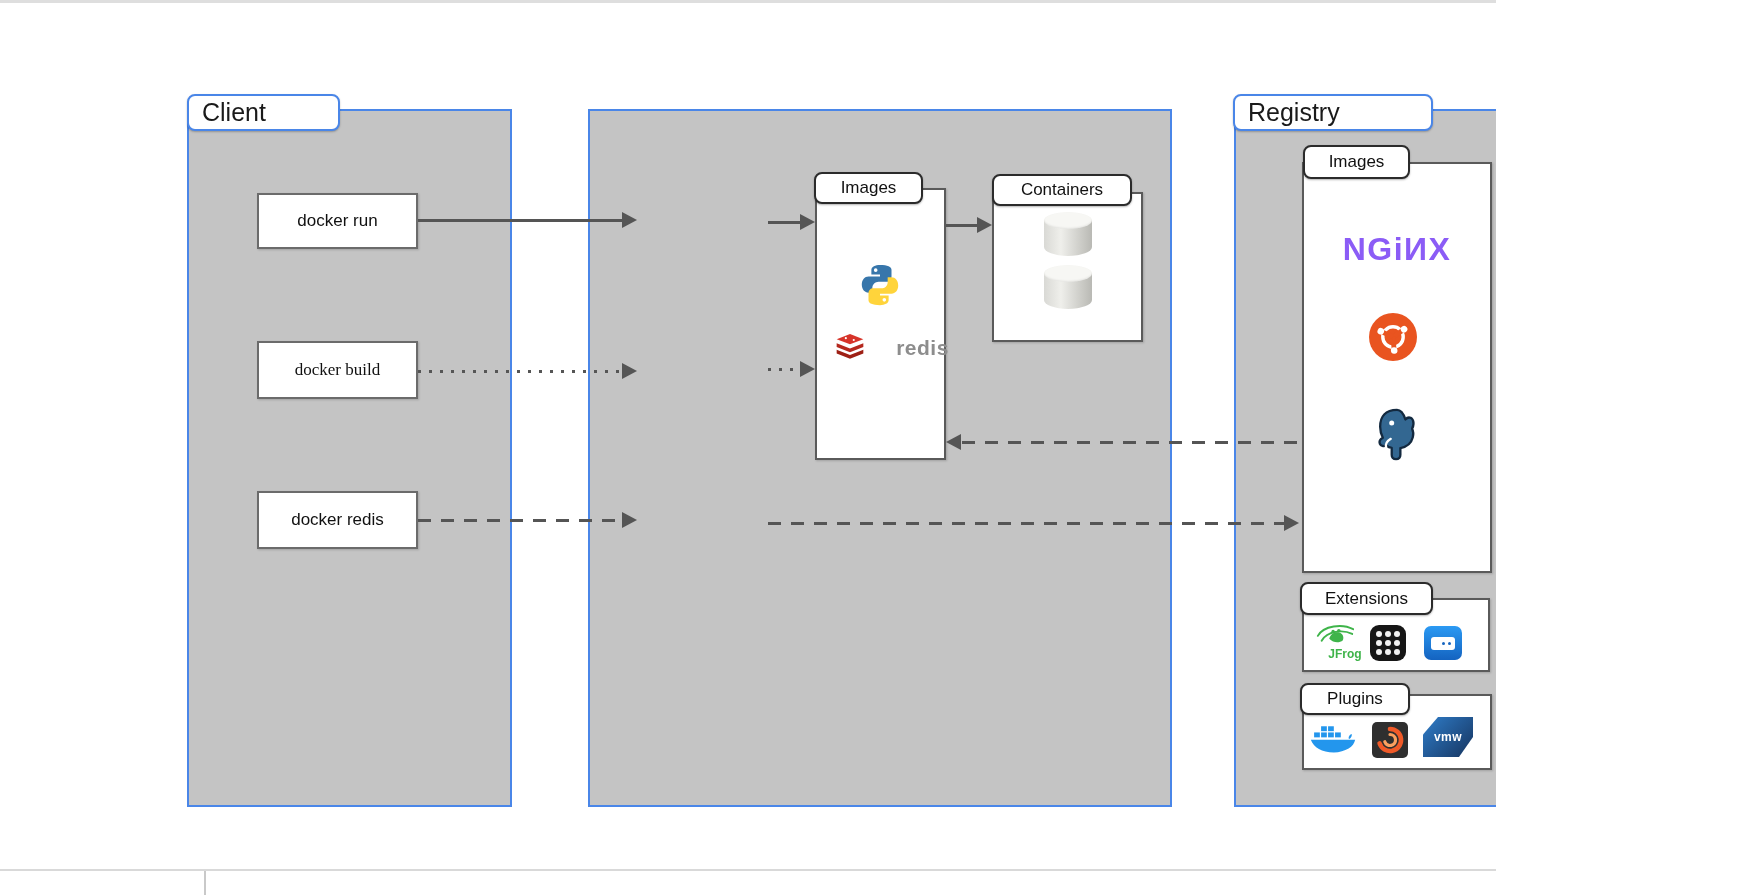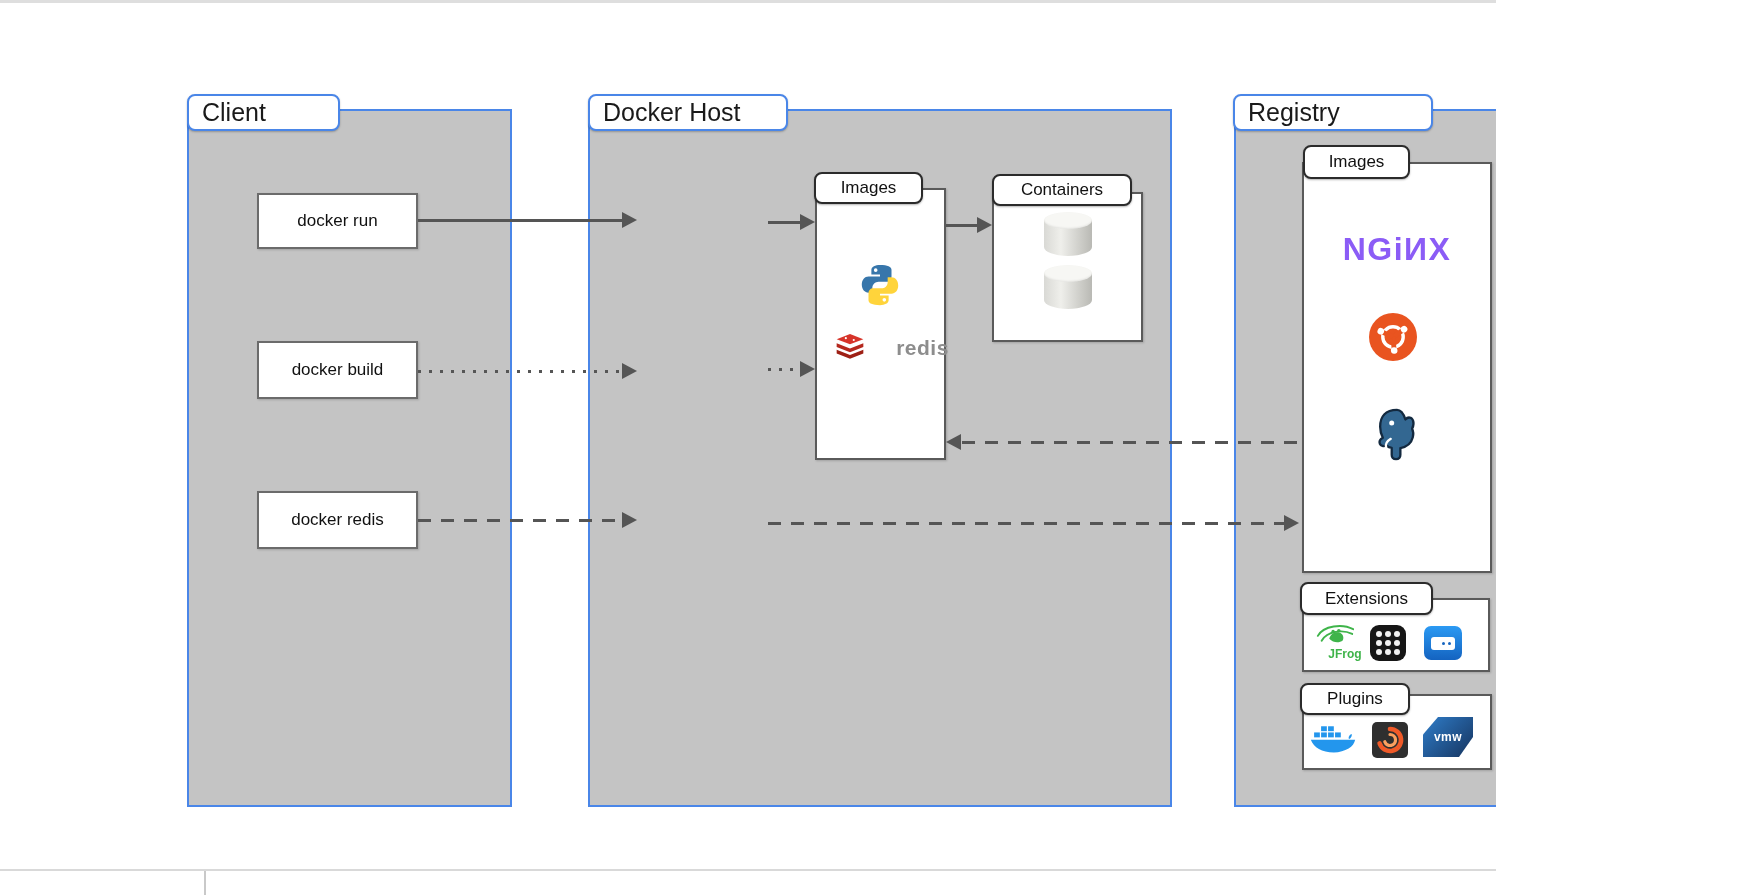--- a/index.html
+++ b/index.html
@@ -74,31 +74,28 @@
   <div class="corner-btn" style="left:1686px;top:881px;width:88px;height:26px;"></div>
 
   <div class="section-box" style="left:187px;top:109px;width:325px;height:698px;"></div>
   <div class="section-tab" style="left:187px;top:94px;width:153px;height:37px;">
     <span>Client</span>
   </div>
 
   <div class="cmd-box" style="left:257px;top:193px;width:161px;height:56px;">
     <span>docker run</span>
   </div>
-  <div class="cmd-box" style="left:257px;top:341px;width:161px;height:58px;">
+  <div class="cmd-box" style="left:257px;top:341px;width:161px;height:58px;font-family:Liberation Serif, serif;">
     <span>docker build</span>
   </div>
   <div class="cmd-box" style="left:257px;top:491px;width:161px;height:58px;">
     <span>docker redis</span>
   </div>
 
   <div class="section-box" style="left:588px;top:109px;width:584px;height:698px;"></div>
-  <div class="section-tab" style="left:588px;top:94px;width:200px;height:37px;">
-    <span>Docker Host</span>
-  </div>
 
 
   <div class="white-box" style="left:815px;top:188px;width:131px;height:272px;"></div>
   <div class="inner-tab" style="left:814px;top:172px;width:109px;height:32px;">
     <span>Images</span>
   </div>
 
   <div class="logo" style="left:857px;top:262px;width:46px;height:46px;">
     <svg width="46" height="46" viewBox="0 0 48 48">
       <path fill="#3776ab" d="M24 3c-5 0-9 1.7-9 5v5h9v2H12c-3.9 0-7 3.4-7 8.5S8.1 32 12 32h4v-5c0-3.6 3-6.5 6.5-6.5H31c3 0 5-2.2 5-5.2V8c0-3.3-4-5-12-5zm-4.5 3.6a1.9 1.9 0 1 1 0 3.8 1.9 1.9 0 0 1 0-3.8z"></path>

